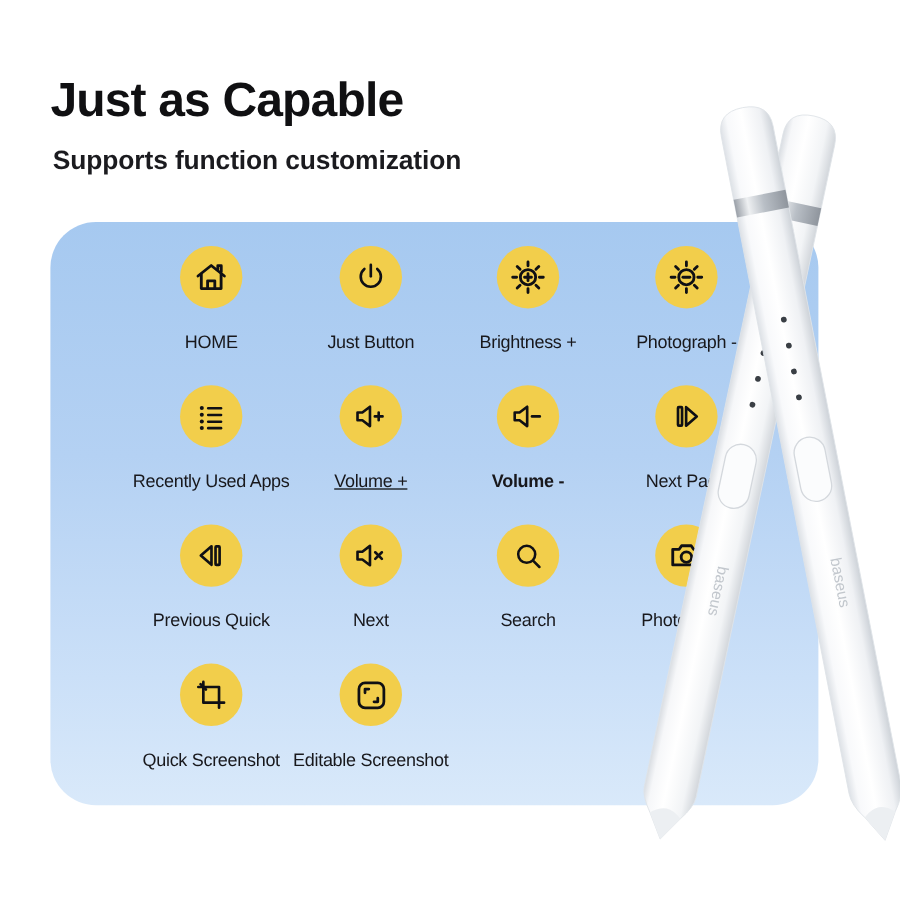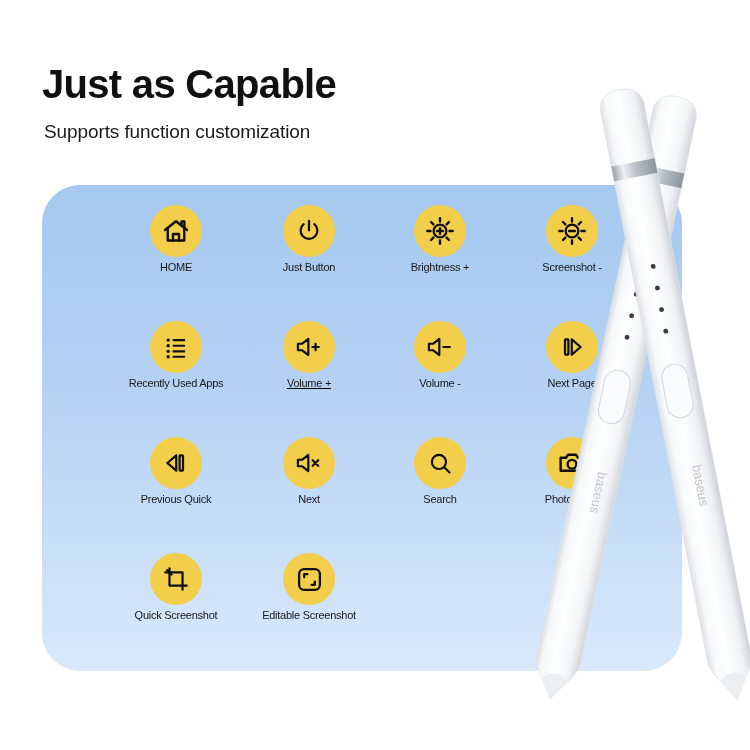--- a/index.html
+++ b/index.html
@@ -28,22 +28,22 @@
     font-weight: bold;
     letter-spacing: -0.7px;
     color: #101012;
     white-space: nowrap;
   }
 
   .subheading {
     position: absolute;
     left: 44px;
     top: 121px;
-    font-size: 19px;
-    font-weight: normal;
+    font-size: 22px;
+    font-weight: bold;
     letter-spacing: -0.1px;
     color: #1b1b1f;
     white-space: nowrap;
   }
 
   
   .panel {
     position: absolute;
     left: 42px;
     top: 185px;
@@ -75,22 +75,22 @@
     background: #f2ce4b;
     margin: 0 auto;
     display: flex;
     align-items: center;
     justify-content: center;
   }
 
   .bubble svg { display: block; }
 
   .cap {
-    margin-top: 4px;
-    font-size: 11px;
+    margin-top: 20px;
+    font-size: 15px;
     color: #18181c;
     letter-spacing: -0.25px;
     white-space: nowrap;
   }
 
   
   .pens {
     position: absolute;
     left: 520px;
     top: 74px;
@@ -141,21 +141,21 @@
         <div class="cap">Brightness +</div>
       </div>
       <div class="cell" style="left: 455px; top: 0px;">
         <div class="bubble">
           <svg width="30" height="30" viewBox="0 0 24 24">
             <circle cx="12" cy="12" r="5.1" fill="none" stroke="#101014" stroke-width="1.9" stroke-linecap="round" stroke-linejoin="round"></circle>
             <path fill="none" stroke="#101014" stroke-width="1.9" stroke-linecap="round" stroke-linejoin="round" d="M9.7 12h4.6"></path>
             <path fill="none" stroke="#101014" stroke-width="1.9" stroke-linecap="round" stroke-linejoin="round" d="M12 1.8v2.6M12 19.6v2.6M1.8 12h2.6M19.6 12h2.6M4.8 4.8l1.9 1.9M17.3 17.3l1.9 1.9M19.2 4.8l-1.9 1.9M6.7 17.3l-1.9 1.9"></path>
           </svg>
         </div>
-        <div class="cap">Screenshot -</div>
+        <div class="cap">Photograph -</div>
       </div>
       <div class="cell" style="left: 59px; top: 116px; text-align: center;">
         <div class="bubble">
           <svg width="27" height="27" viewBox="0 0 24 24">
         <circle cx="4.6" cy="5.4" r="1.5" fill="#101014"></circle>
             <rect x="8.4" y="4.5" width="11.4" height="1.9" rx="0.9" fill="#101014"></rect>
         <circle cx="4.6" cy="10.4" r="1.5" fill="#101014"></circle>
             <rect x="8.4" y="9.5" width="11.4" height="1.9" rx="0.9" fill="#101014"></rect>
         <circle cx="4.6" cy="15.4" r="1.5" fill="#101014"></circle>
             <rect x="8.4" y="14.5" width="11.4" height="1.9" rx="0.9" fill="#101014"></rect>
@@ -167,21 +167,21 @@
       </div>
       <div class="cell" style="left: 192px; top: 116px; text-decoration: underline;">
         <div class="bubble">
           <svg width="30" height="30" viewBox="0 0 26 24">
             <path fill="none" stroke="#101014" stroke-width="1.9" stroke-linecap="round" stroke-linejoin="round" d="M3.4 9.2h3.5L12.4 5v14l-5.5-4.2H3.4Z"></path>
             <path fill="none" stroke="#101014" stroke-width="1.9" stroke-linecap="round" stroke-linejoin="round" d="M15.9 12h5.6M18.7 9.2v5.6"></path>
           </svg>
         </div>
         <div class="cap">Volume +</div>
       </div>
-      <div class="cell" style="left: 323px; top: 116px;">
+      <div class="cell" style="left: 323px; top: 116px; font-weight: bold;">
         <div class="bubble">
           <svg width="30" height="30" viewBox="0 0 26 24">
             <path fill="none" stroke="#101014" stroke-width="1.9" stroke-linecap="round" stroke-linejoin="round" d="M3.4 9.2h3.5L12.4 5v14l-5.5-4.2H3.4Z"></path>
             <path fill="none" stroke="#101014" stroke-width="1.9" stroke-linecap="round" stroke-linejoin="round" d="M15.9 12h5.6"></path>
           </svg>
         </div>
         <div class="cap">Volume -</div>
       </div>
       <div class="cell" style="left: 455px; top: 116px;">
         <div class="bubble">

